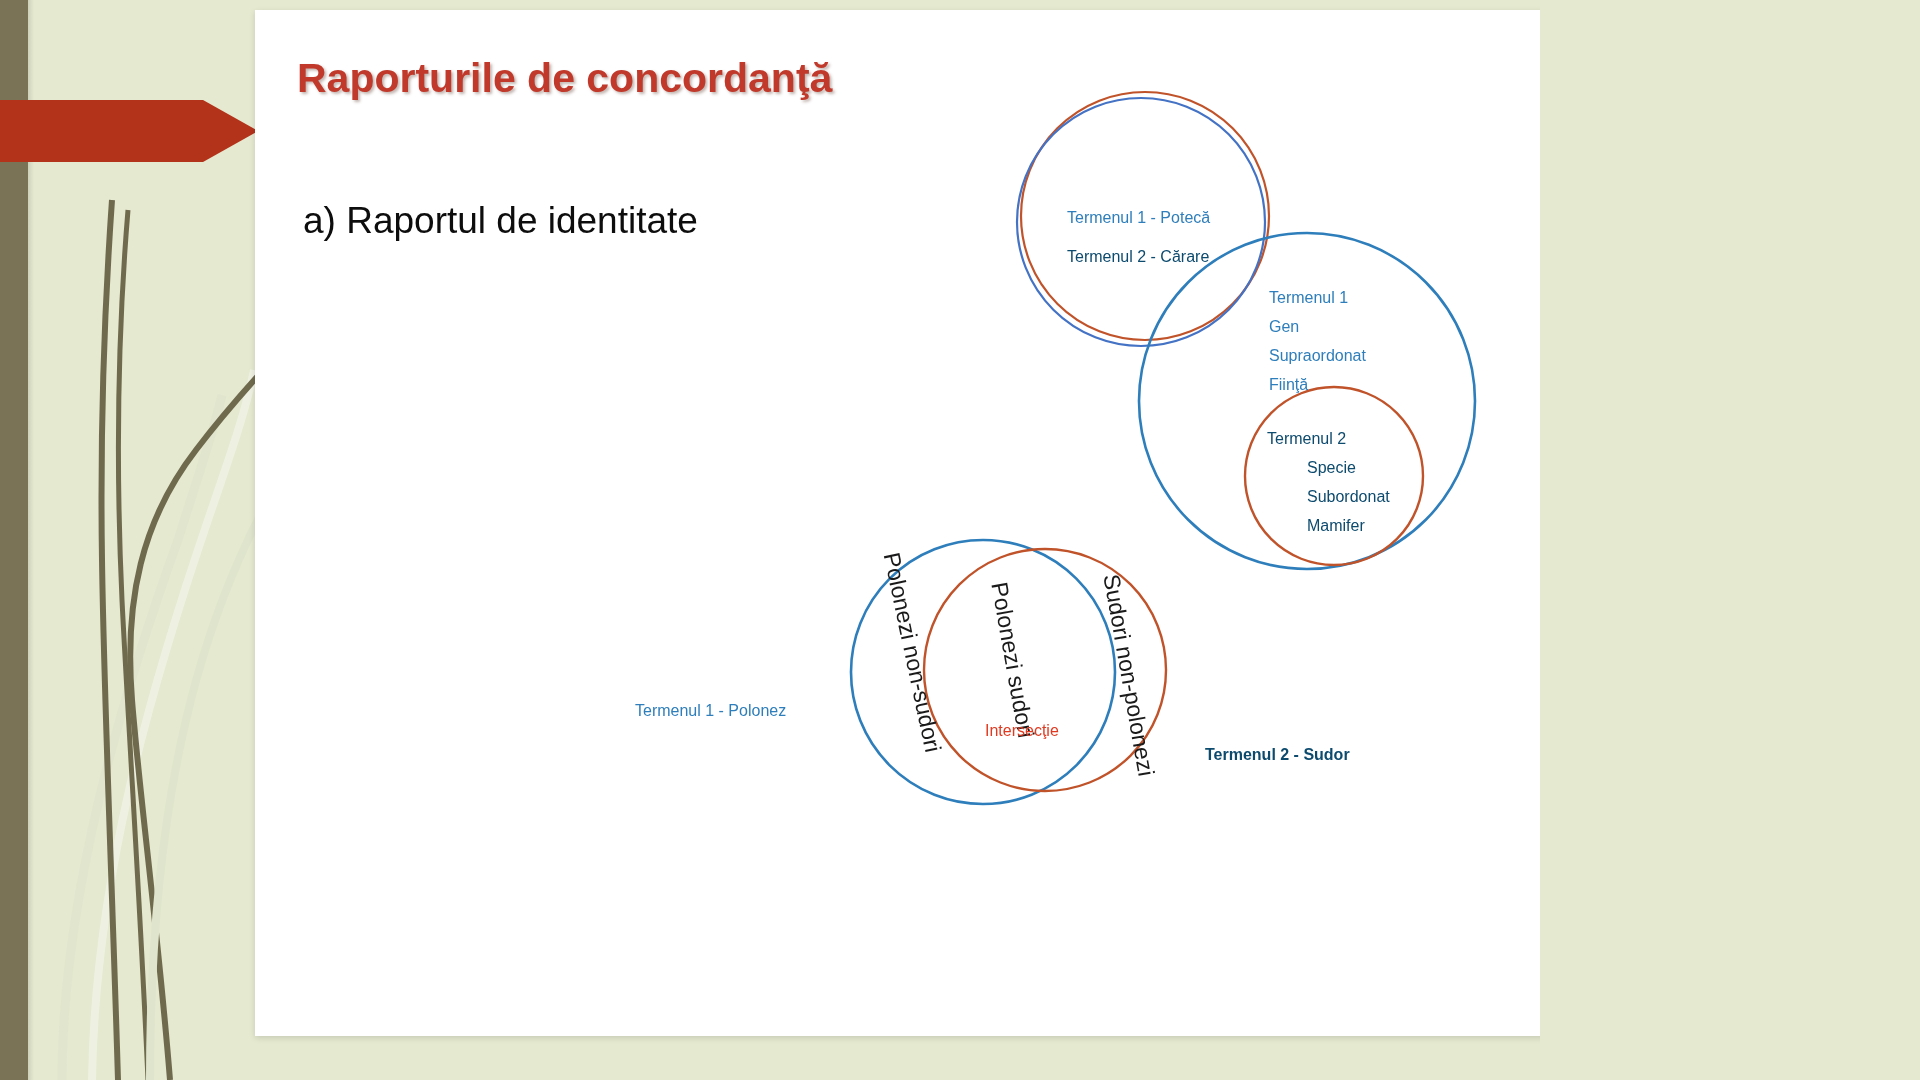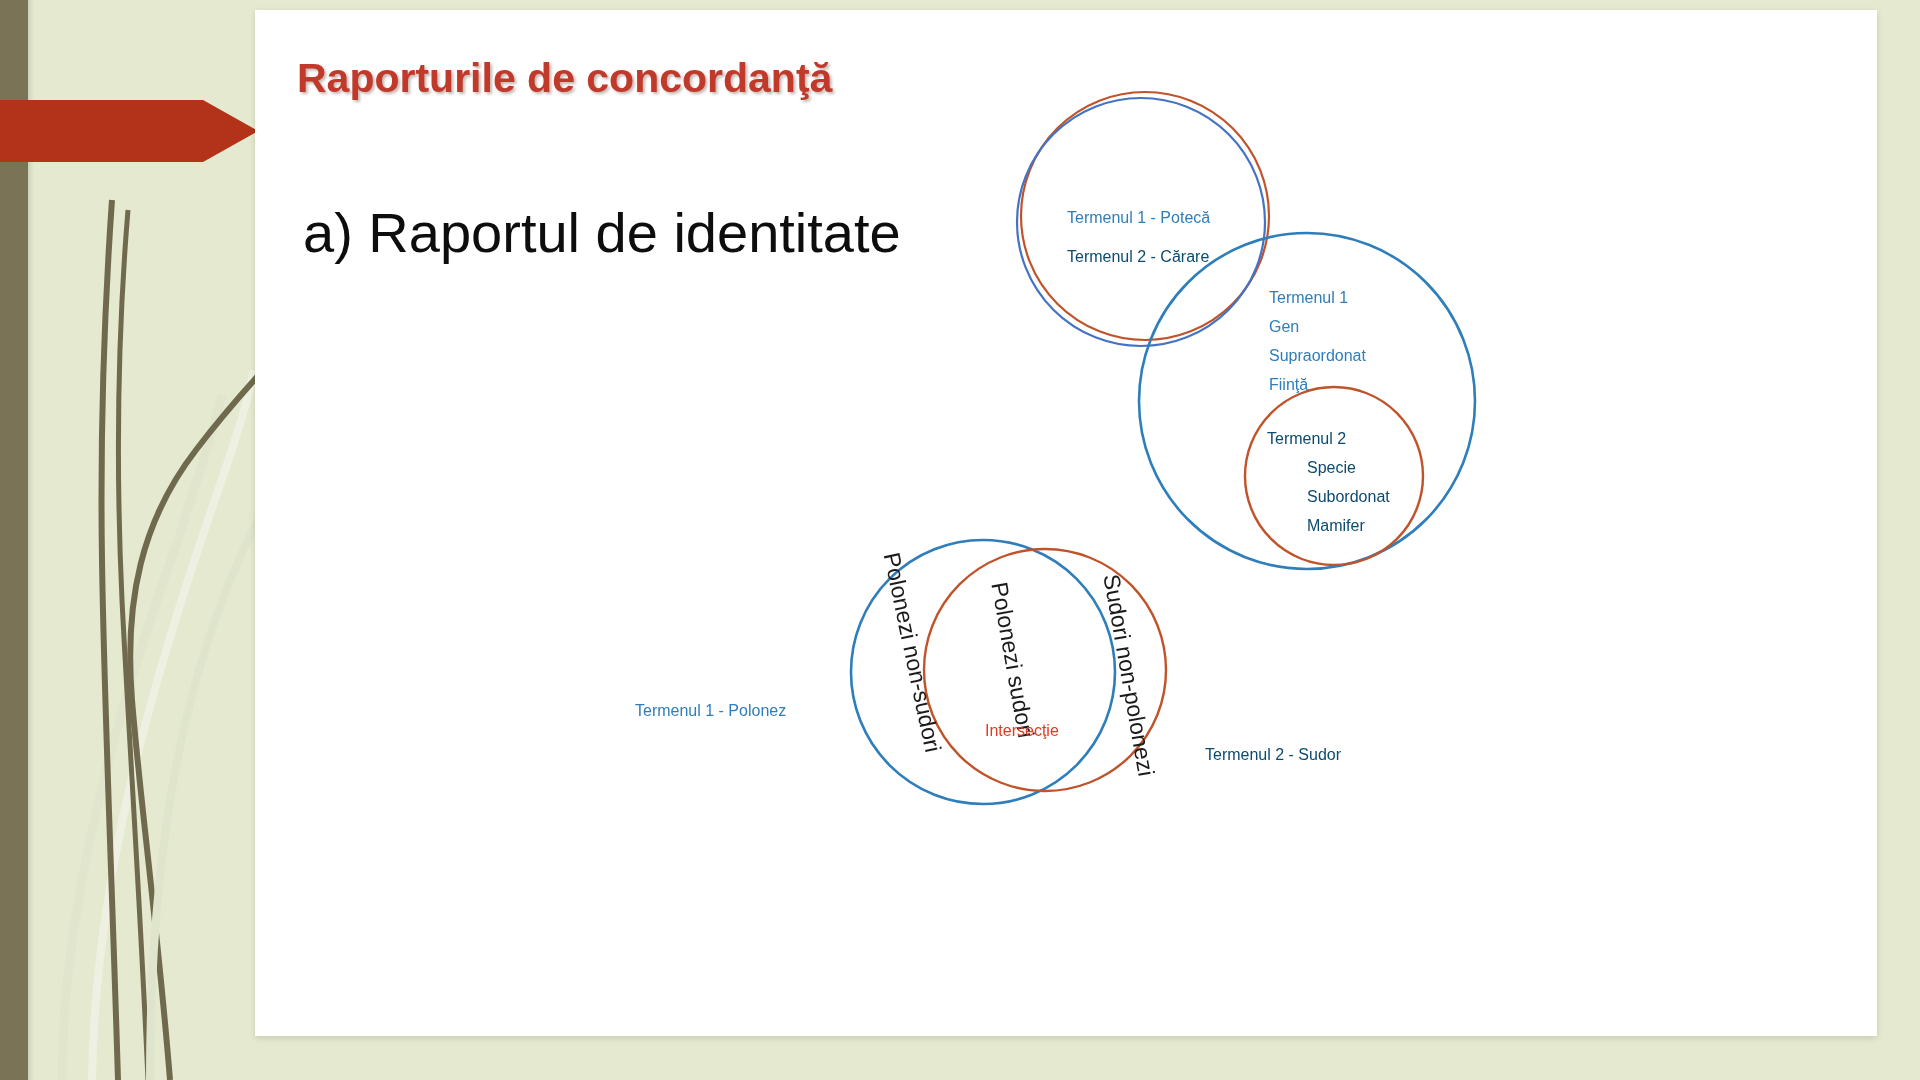--- a/index.html
+++ b/index.html
@@ -1,21 +1,21 @@
 <!DOCTYPE html>
 <html><head>
 <meta charset="utf-8">
 <style>
   html,body{margin:0;padding:0;}
   body{
     width:1920px;height:1080px;overflow:hidden;
     font-family:"Liberation Sans", sans-serif;
     background:#e4e9cf;
   }
-  .slide{position:relative;width:1920px;height:1080px;background:#e4e9cf;overflow:hidden;}
+  .slide{position:relative;width:1540px;height:1080px;background:#e4e9cf;overflow:hidden;}
 
   
   .olive-stripe{position:absolute;left:0;top:0;width:28px;height:1080px;background:#7a7355;}
   .stripe-shadow{position:absolute;left:28px;top:0;width:6px;height:1080px;
      background:linear-gradient(to right,rgba(0,0,0,0.10),rgba(0,0,0,0));}
   .grass{position:absolute;left:0;top:0;width:300px;height:1080px;pointer-events:none;}
 
   
   .arrow-banner{position:absolute;left:0;top:100px;width:258px;height:62px;
      background:#b3321a;
@@ -24,21 +24,21 @@
   
   .panel{position:absolute;left:255px;top:10px;width:1622px;height:1026px;background:#ffffff;
      box-shadow:0 2px 6px rgba(0,0,0,0.13);}
 
   
   .title{position:absolute;left:42px;top:45px;
      font-size:41px;font-weight:bold;color:#c0392b;letter-spacing:0px;
      text-shadow:2px 2px 3px rgba(120,90,80,0.45);white-space:nowrap;}
 
   
-  .bullet{position:absolute;color:#0d0d0d;font-size:56px;white-space:nowrap;}
+  .bullet{position:absolute;color:#0d0d0d;font-size:37px;white-space:nowrap;}
   .b-a{left:48px;top:190px;}
   .b-b{left:266px;top:382px;}
   .b-c{left:18px;top:540px;}
 
   
   .diagrams{position:absolute;left:0;top:0;width:1622px;height:1026px;}
 
   .dlabel{position:absolute;font-size:16px;line-height:29px;white-space:nowrap;}
   .blue{color:#2e7ebb;}
   .orange{color:#0c4a6e;}
@@ -100,16 +100,16 @@
     <div class="dlabel dark rot" style="left:650px;top:540px;transform:rotate(78deg);font-size:23px;">Polonezi non-sudori</div>
 
     <div class="dlabel dark rot" style="left:758px;top:570px;transform:rotate(80deg);font-size:23px;">Polonezi sudori</div>
 
     <div class="dlabel dark rot" style="left:870px;top:562px;transform:rotate(80deg);font-size:23px;">Sudori non-polonezi</div>
 
     <div class="dlabel red" style="left:730px;top:706px;font-size:16px;">Intersecţie</div>
 
     <div class="dlabel blue" style="left:380px;top:686px;">Termenul 1 - Polonez</div>
 
-    <div class="dlabel orange" style="left:950px;top:730px;">Termenul 2 - Sudor</div>
+    <div class="dlabel orange" style="left:950px;top:730px;font-weight:bold;">Termenul 2 - Sudor</div>
 
   </div>
 </div>
 
 </body></html>

